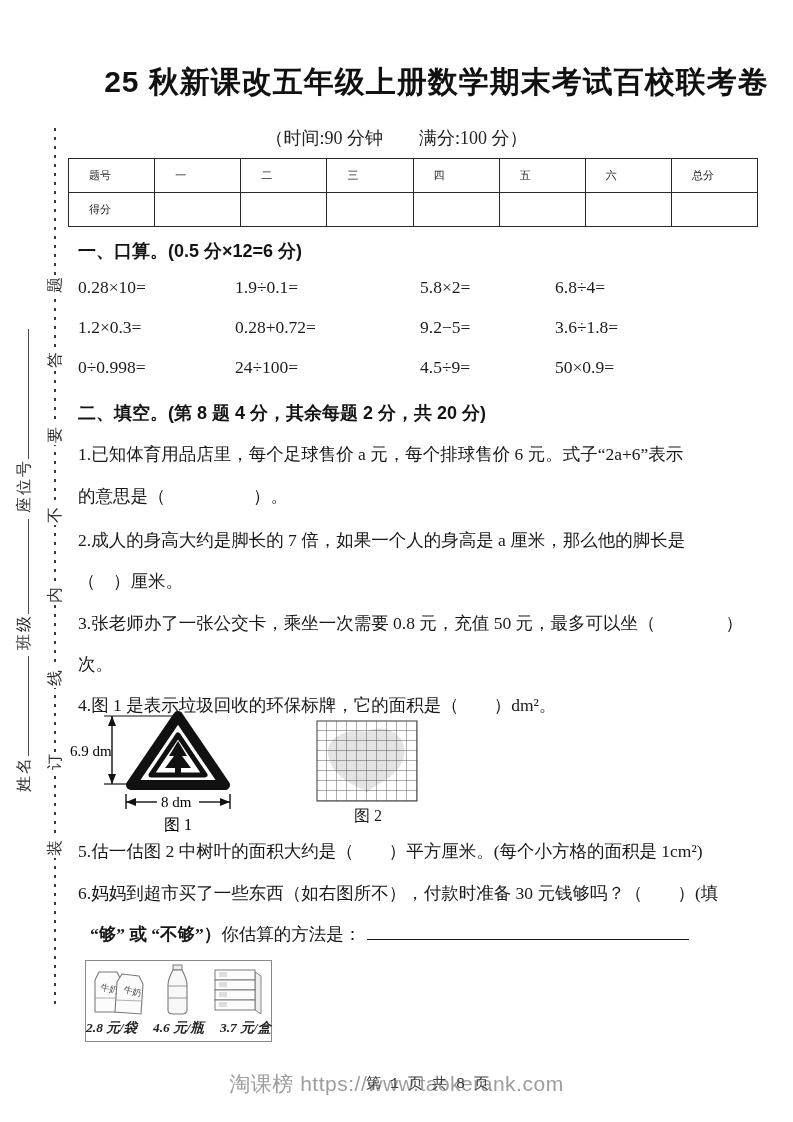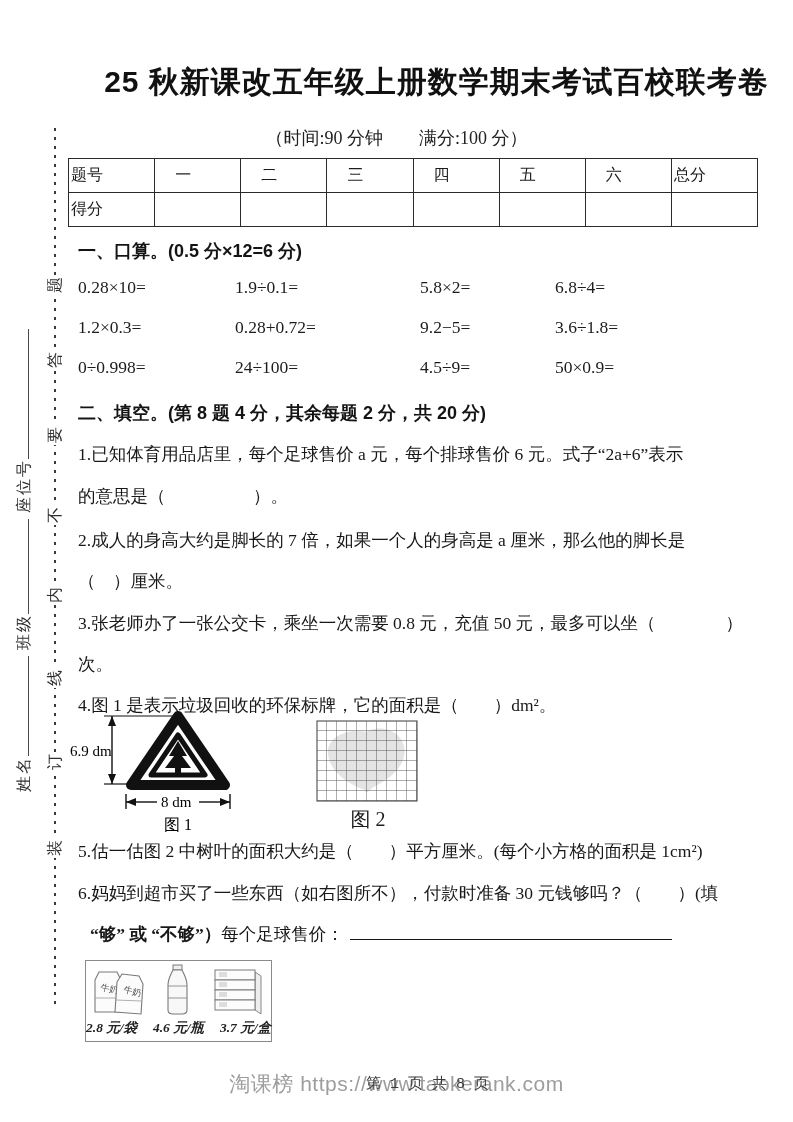--- a/index.html
+++ b/index.html
@@ -7,35 +7,35 @@
     width:793px;height:1122px;background:#ffffff;position:relative;overflow:hidden;
     font-family:"Liberation Serif","DejaVu Serif",serif;color:#1c1c1c;
   }
   .abs{position:absolute;}
   
   .title{top:62px;left:0;width:100%;text-align:center;font-size:30px;font-weight:bold;
     font-family:"Liberation Sans","DejaVu Sans",sans-serif;letter-spacing:1px;color:#111;padding-left:40px;}
   .subtitle{top:126px;left:0;width:100%;text-align:center;font-size:18px;color:#222;}
   
   table.score{position:absolute;top:158px;left:68px;width:690px;border-collapse:collapse;table-layout:fixed;}
-  table.score td{border:1.6px solid #2a2a2a;height:33px;font-size:16px;padding:0 0 0 2px;vertical-align:middle;}
+  table.score td{border:1.6px solid #2a2a2a;height:33px;font-size:11px;padding:0 0 0 20px;vertical-align:middle;}
   table.score td.num{padding-left:20px;}
   
   .sec-heading{left:78px;width:690px;font-size:18px;font-weight:bold;
     font-family:"Liberation Sans","DejaVu Sans",sans-serif;color:#141414;}
   
   .oral-grid{top:276px;left:78px;width:684px;display:grid;
     grid-template-columns:157px 185px 135px auto;row-gap:17px;font-size:17.5px;line-height:23px;}
   
   .qline{left:78px;width:684px;font-size:17.5px;line-height:24px;color:#181818;}
   .q6bold{font-weight:bold;margin-left:12px;}
   .blank-line{display:inline-block;width:322px;height:17px;border-bottom:1.6px solid #161616;vertical-align:baseline;margin-left:6px;}
   
   .figures{top:708px;left:68px;width:690px;height:128px;}
-  .fig2-caption{position:absolute;left:248px;top:98px;width:104px;text-align:center;font-size:20px;}
+  .fig2-caption{position:absolute;left:248px;top:98px;width:104px;text-align:center;font-size:16px;}
   
   .products{top:960px;left:85px;width:185px;height:80px;border:1.4px solid #8a8a8a;background:#fff;}
   .product-prices{position:absolute;left:0;bottom:4px;width:100%;display:flex;justify-content:space-between;
     font-size:13.5px;font-weight:bold;font-style:italic;color:#222;}
   
   .footer-watermark{top:1070px;left:0;width:100%;text-align:center;font-size:21px;color:#9d9d9d;
     font-family:"Liberation Sans","DejaVu Sans",sans-serif;letter-spacing:.5px;}
   .footer-page{top:1074px;left:366px;font-size:15px;color:#3c3c3c;font-family:Liberation Mono, monospace;}
   
   .binding-dotline{top:128px;left:54px;width:2px;height:882px;
@@ -150,21 +150,21 @@
     </defs>
     <path d="M50,12 C64,4 84,10 88,26 C92,44 76,58 56,68 C52,72 50,74 49,70 C32,64 14,52 12,34 C10,16 34,8 50,12 Z" fill="#c9c9c9" opacity="0.5"></path>
     <rect x="1" y="1" width="100" height="80" fill="url(#gridcell)" stroke="#4c4c4c" stroke-width="1.1"></rect>
   </svg>
   <div class="fig2-caption">图 2</div>
 </div>
 
 <div class="abs qline" style="top:839px">5.估一估图 2 中树叶的面积大约是（　　）平方厘米。(每个小方格的面积是 1cm²)</div>
 <div class="abs qline" style="top:881px">6.妈妈到超市买了一些东西（如右图所不），付款时准备 30 元钱够吗？（　　）(填</div>
 <div class="abs qline" style="top:922px">
-  <span class="q6bold">“够” 或 “不够”）</span><span>每个足球售价：</span><span class="blank-line"></span>
+  <span class="q6bold">“够” 或 “不够”）</span><span>你估算的方法是：</span><span class="blank-line"></span>
 </div>
 
 <div class="abs products">
   <svg width="182" height="52" style="position:absolute;left:1px;top:3px">
 
     <path d="M8,16 L12,8 L30,8 L34,16 L34,48 L8,48 Z" fill="#fcfcfc" stroke="#7a7a7a" stroke-width="1.1"></path>
     <line x1="8" y1="34" x2="34" y2="34" stroke="#9a9a9a" stroke-width="0.8"></line>
     <text x="13" y="26" font-size="9" fill="#555" transform="rotate(12 13 26)">牛奶</text>
     <path d="M30,18 L35,10 L52,12 L56,20 L54,50 L28,48 Z" fill="#fcfcfc" stroke="#7a7a7a" stroke-width="1.1"></path>
     <line x1="29" y1="36" x2="54" y2="37" stroke="#9a9a9a" stroke-width="0.8"></line>

